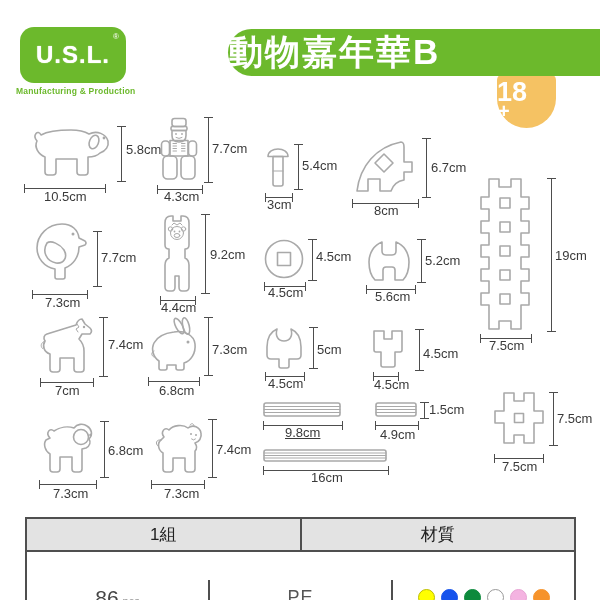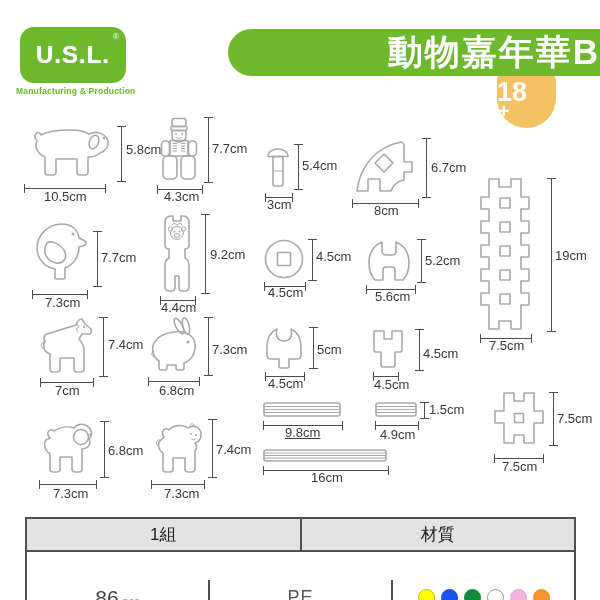--- a/index.html
+++ b/index.html
@@ -10,21 +10,21 @@
   }
   
   .logo-box{position:absolute;left:20px;top:27px;width:106px;height:56px;background:var(--green);
     border-radius:14px;display:flex;align-items:center;justify-content:center;}
   .logo-text{color:#fff;font-size:24px;font-weight:bold;letter-spacing:1px;text-shadow:0 0 1px #fff;}
   .logo-reg{position:absolute;top:5px;right:7px;color:#fff;font-size:8px;}
   .logo-tagline{position:absolute;left:16px;top:86px;width:114px;text-align:center;
     font-size:8.5px;color:var(--green);font-weight:bold;letter-spacing:0.2px;white-space:nowrap;}
   
   .banner{position:absolute;left:228px;top:29px;width:372px;height:47px;background:var(--green);
-    border-radius:24px 0 0 24px;display:flex;align-items:center;justify-content:flex-end;z-index:2;}
+    border-radius:24px 0 0 24px;display:flex;align-items:center;justify-content:flex-start;z-index:2;}
   .banner-title{color:#fff;font-size:35px;font-weight:bold;letter-spacing:2px;}
   
   .age-badge{position:absolute;left:497px;top:74px;width:59px;height:54px;background:#F5C263;
     border-radius:6px 6px 30px 30px;display:flex;align-items:flex-start;justify-content:center;
     padding-top:9px;box-sizing:border-box;z-index:1;flex-direction:column;}
   .age-num{color:#fff;font-size:27px;font-weight:bold;line-height:1;}
   .age-col{display:flex;flex-direction:column;align-items:center;margin-left:1px;}
   .age-plus{color:#fff;font-size:20px;font-weight:bold;line-height:0.8;margin-top:-3px;}
   .age-unit{color:#fff;font-size:13px;font-weight:bold;line-height:1;margin-top:0px;}
   

